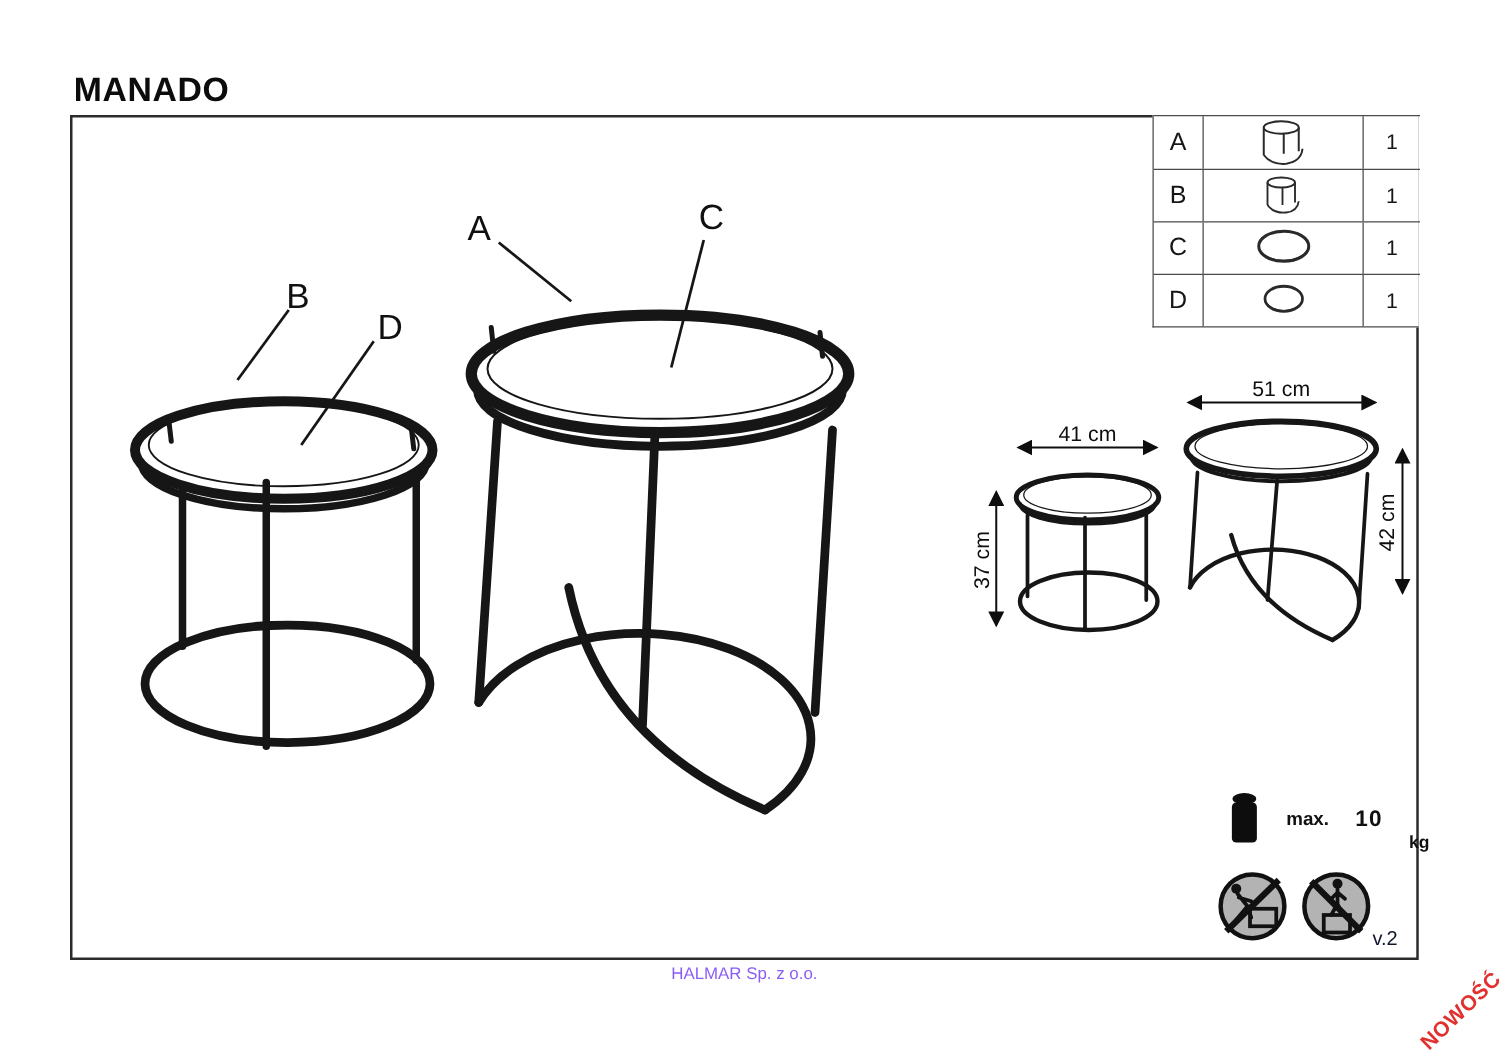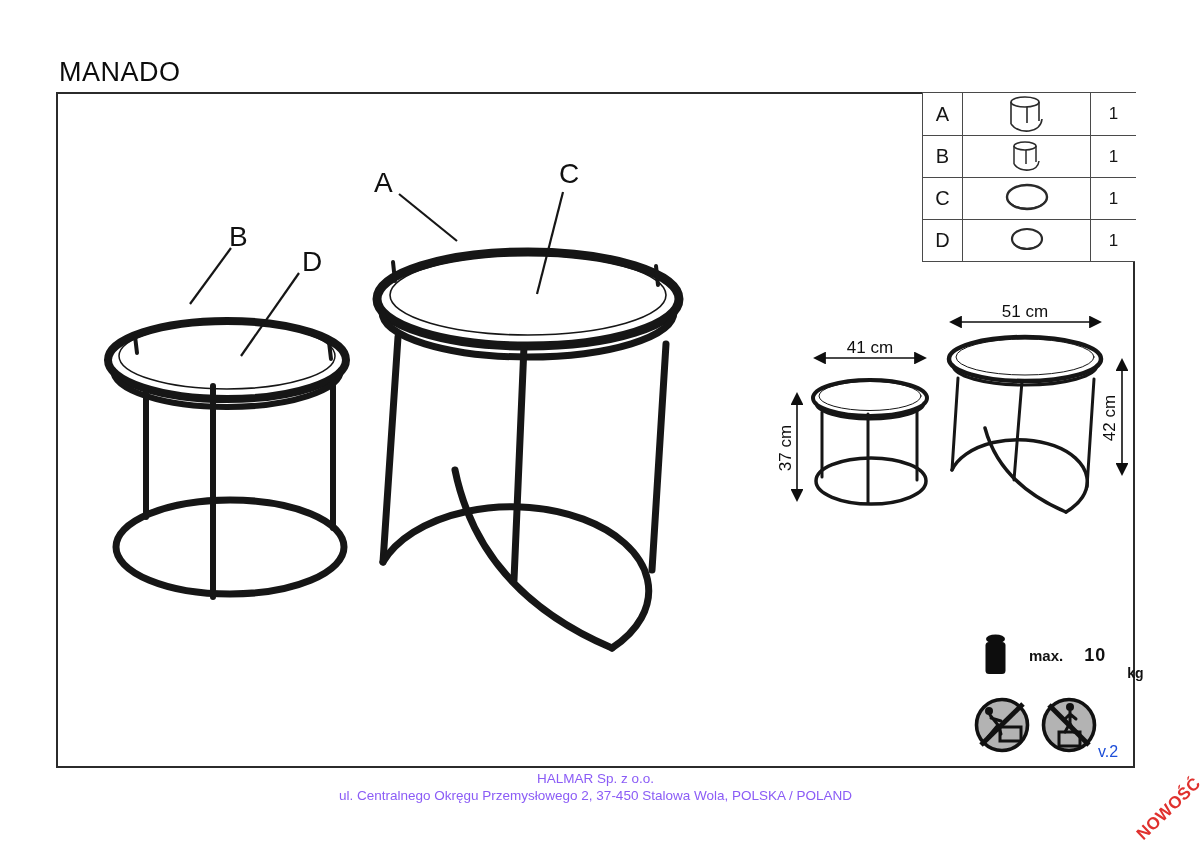--- a/index.html
+++ b/index.html
@@ -5,21 +5,21 @@
   :root{
     --line:#161616;
     --accent-red:#e0312e;
     --prohibit-gray:#b3b3b3;
   }
   *{margin:0;padding:0;box-sizing:border-box;}
   html,body{width:1200px;height:848px;background:#fff;
     font-family:"Liberation Sans","DejaVu Sans",sans-serif;color:#111;}
   #page{position:relative;width:1200px;height:848px;overflow:hidden;background:#fff;}
 
-  .title{position:absolute;left:59px;top:57px;font-size:27px;font-weight:normal;
+  .title{position:absolute;left:59px;top:57px;font-size:27px;font-weight:bold;
     letter-spacing:.5px;color:#0c0c0c;}
 
   .frame{position:absolute;left:56px;top:92px;width:1079px;height:676px;
     border:2px solid #2b2b2b;}
 
   svg.art{position:absolute;left:0;top:0;width:1200px;height:848px;pointer-events:none;}
 
   .diagram-label{position:absolute;font-size:28px;color:#101010;}
 
   
@@ -37,21 +37,21 @@
   .dim.vert{transform:rotate(-90deg);}
 
   
   .load{position:absolute;left:983px;top:629px;display:flex;align-items:center;gap:21px;}
   .load .prefix{font-size:15px;font-weight:600;}
   .load .value{font-size:18px;font-weight:bold;letter-spacing:1px;}
   .load .unit{font-size:14px;font-weight:bold;margin-top:36px;}
 
   .safety{position:absolute;top:696px;left:973px;display:flex;gap:9px;}
 
-  .version{position:absolute;left:1098px;top:743px;font-size:16px;color:#1d4ed8;}
+  .version{position:absolute;left:1098px;top:743px;font-size:16px;color:#0f172a;}
 
   .novelty{position:absolute;left:1128px;top:799px;width:82px;text-align:center;
     font-size:17px;font-weight:bold;color:var(--accent-red);
     transform:rotate(-44deg);letter-spacing:.5px;}
 
   .footer{position:absolute;left:56px;top:770px;width:1079px;text-align:center;
     font-size:13.5px;line-height:1.28;color:#8b5cf6;}
 </style>
 </head>
 <body>
@@ -216,16 +216,15 @@
       <line x1="9" y1="9" x2="49" y2="49" stroke="#111" stroke-width="5"></line>
     </svg>
   </div>
 
   <div class="version">v.2</div>
 
   <div class="novelty">NOWOŚĆ</div>
 
   <div class="footer">
     <div>HALMAR Sp. z o.o.</div>
-    <div>ul. Centralnego Okręgu Przemysłowego 2, 37-450 Stalowa Wola, POLSKA / POLAND</div>
   </div>
 
 </div>
 
 </body></html>

